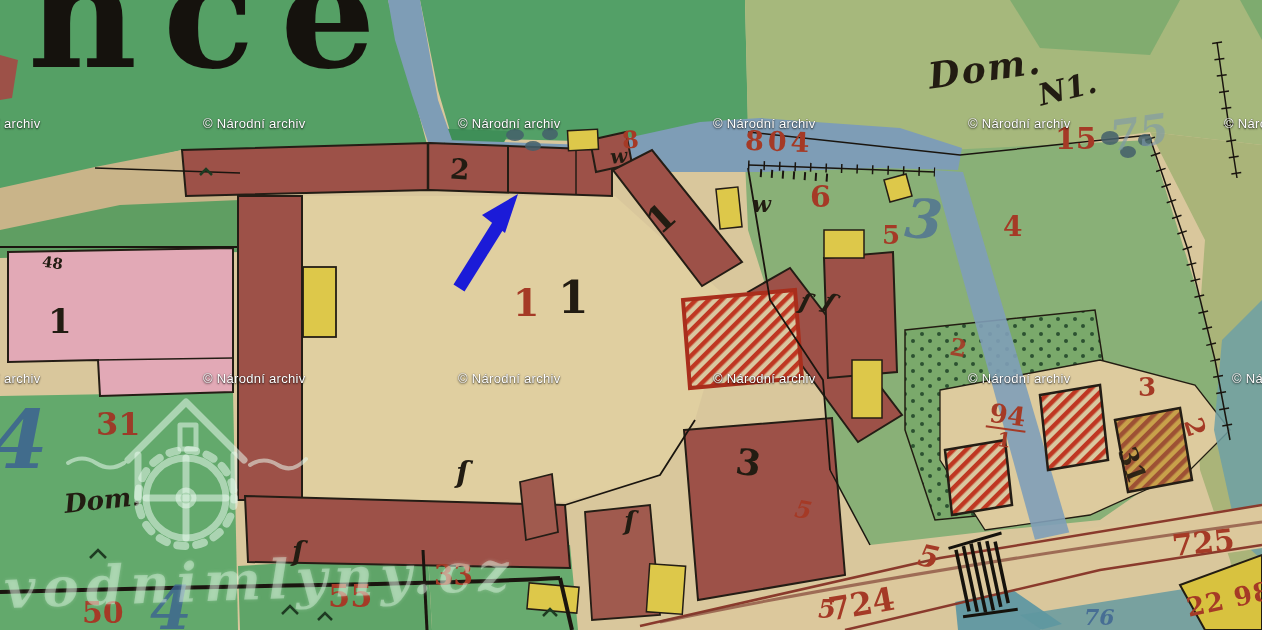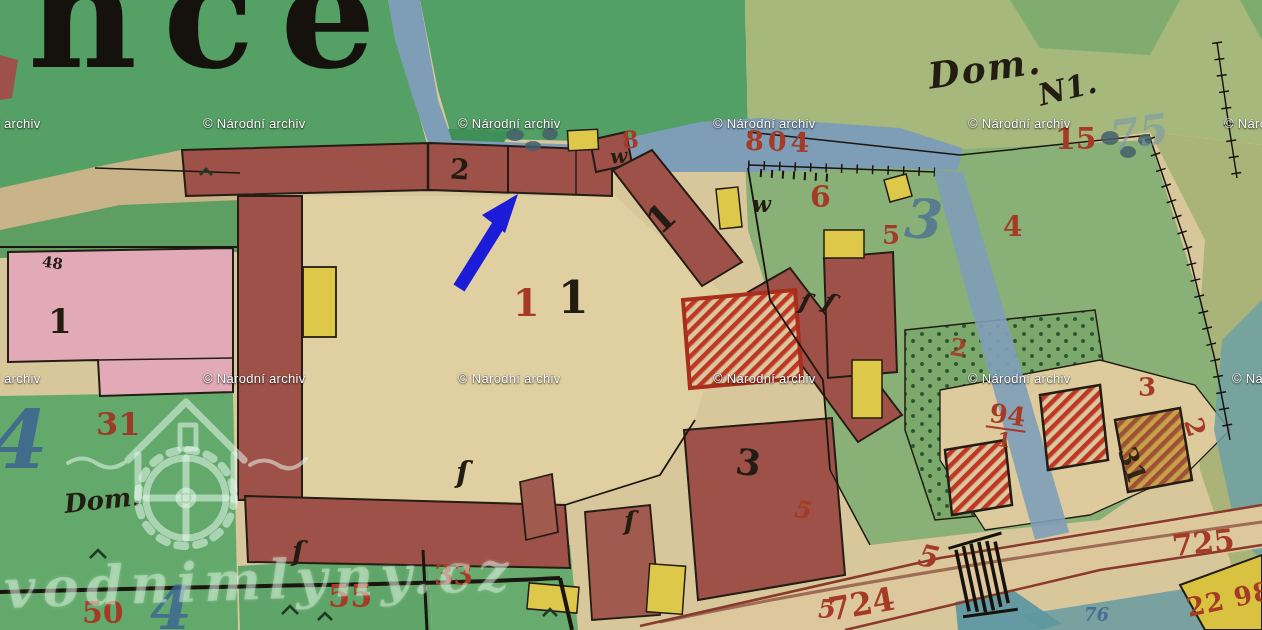--- a/index.html
+++ b/index.html
@@ -198,21 +198,21 @@
   <span class="lbl ink-red" style="left:328px;top:580px;font-size:32px;">55</span>
   <span class="lbl ink-red" style="left:434px;top:562px;font-size:28px;">33</span>
 
   <span class="lbl ink-black" style="left:736px;top:444px;font-size:36px;transform:rotate(8deg);">3</span>
   <span class="lbl ink-red" style="left:828px;top:588px;font-size:32px;transform:rotate(-10deg);">724</span>
   <span class="lbl ink-red" style="left:1172px;top:528px;font-size:30px;transform:rotate(-6deg);">725</span>
   <span class="lbl ink-red" style="left:1186px;top:586px;font-size:26px;transform:rotate(-12deg);letter-spacing:1px;">22 98</span>
   <span class="lbl script ink-red" style="left:918px;top:542px;font-size:30px;transform:rotate(12deg);">5</span>
   <span class="lbl script ink-red" style="left:818px;top:596px;font-size:26px;">5</span>
   <span class="lbl script ink-red" style="left:795px;top:498px;font-size:24px;transform:rotate(10deg);">5</span>
-  <span class="lbl script" style="left:1084px;top:606px;font-size:18px;color:#3c6292;opacity:.8;">76</span>
+  <span class="lbl script" style="left:1084px;top:606px;font-size:22px;color:#3c6292;opacity:.8;">76</span>
 
   <div class="frac">
     <span class="top">94</span>
     <span class="bot">1</span>
   </div>
   <span class="lbl ink-red" style="left:1138px;top:374px;font-size:26px;">3</span>
   <span class="lbl ink-red" style="left:1186px;top:414px;font-size:26px;transform:rotate(72deg);">2</span>
   <span class="lbl ink-black" style="left:1114px;top:452px;font-size:26px;transform:rotate(70deg);opacity:.9;">31</span>
   <span class="lbl ink-red" style="left:950px;top:336px;font-size:24px;transform:rotate(10deg);opacity:.9;">2</span>
 

